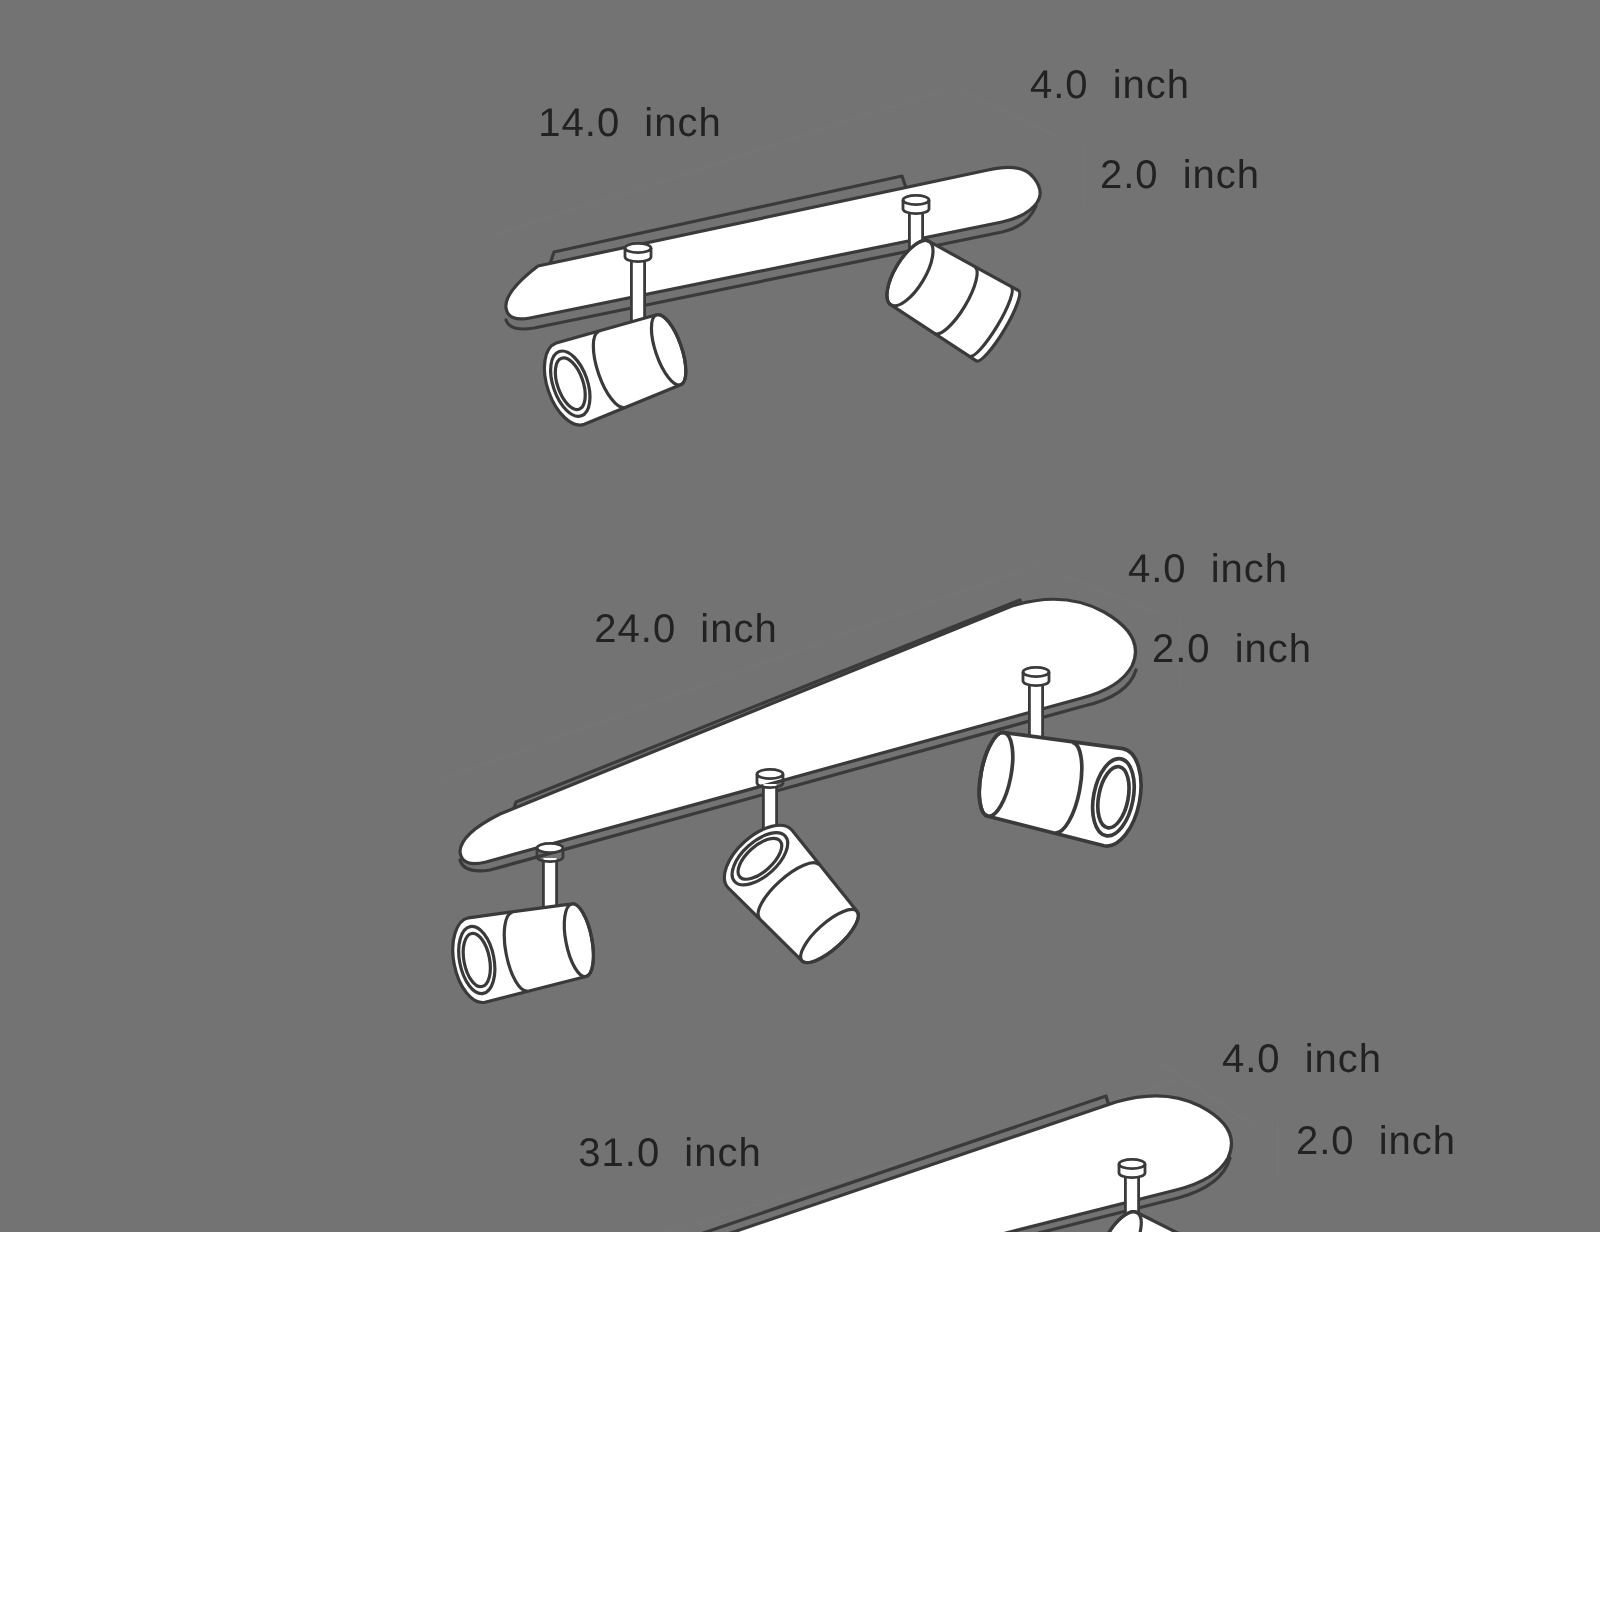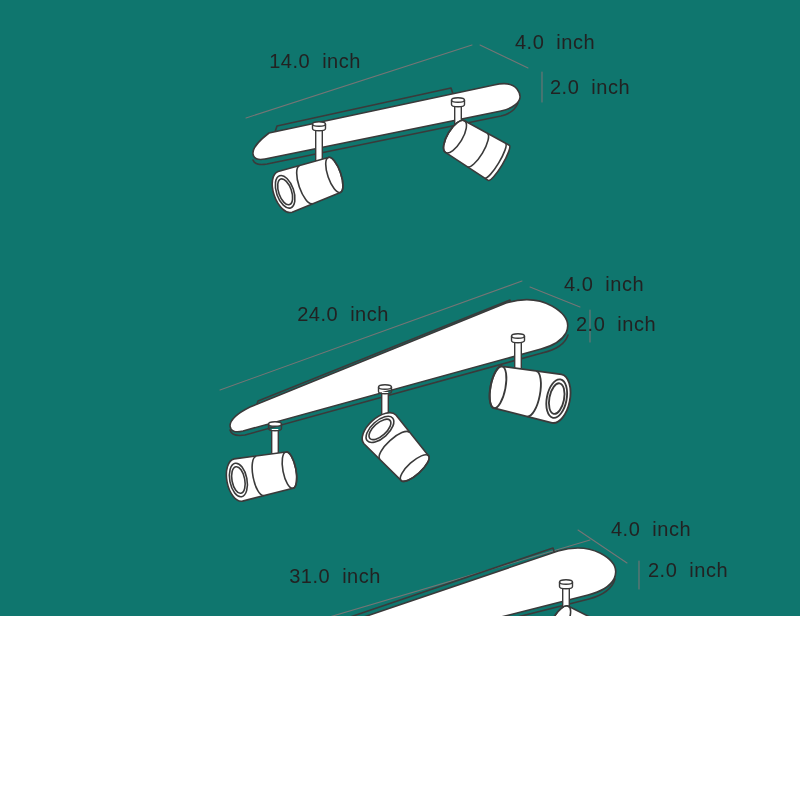--- a/index.html
+++ b/index.html
@@ -4,21 +4,21 @@
 <style>
   html, body {
     margin: 0;
     padding: 0;
     background: #ffffff;
   }
   .stage {
     position: relative;
     width: 800px;
     height: 616px;
-    background: #0f766e;
+    background: #737373;
     overflow: hidden;
     font-family: "Liberation Sans", "DejaVu Sans", sans-serif;
     text-decoration: underline;
   }
   svg { display: block; }
   text.dim-label {
     font-family: "Liberation Sans", "DejaVu Sans", sans-serif;
     font-size: 20px;
     fill: #222222;
     letter-spacing: 0.5px;

